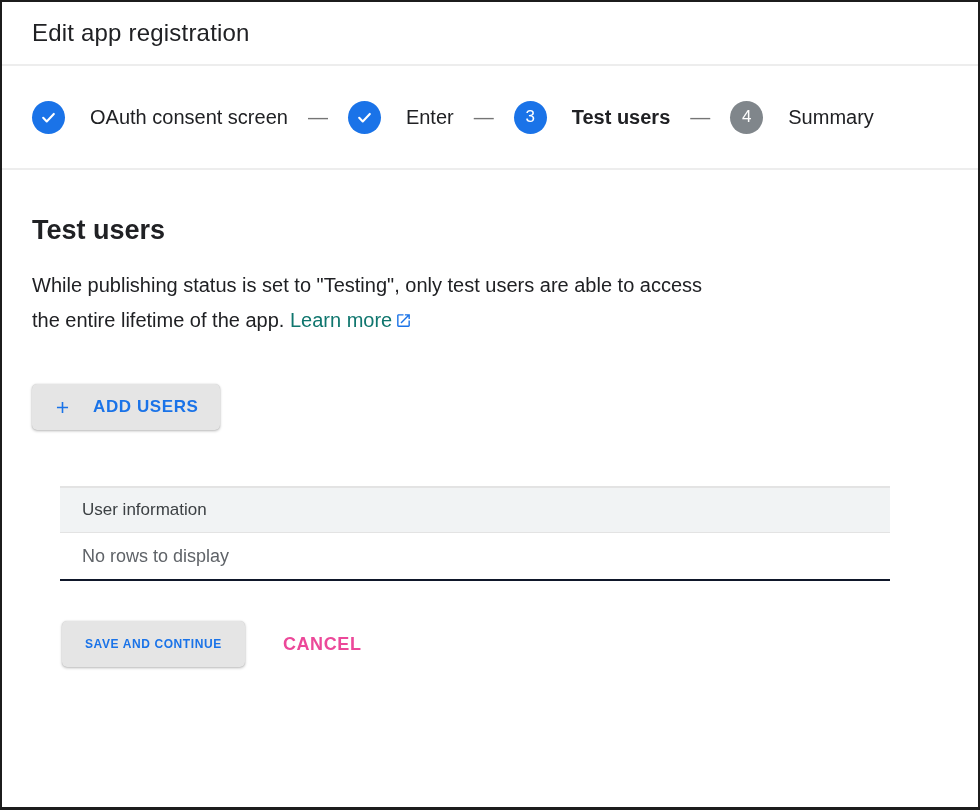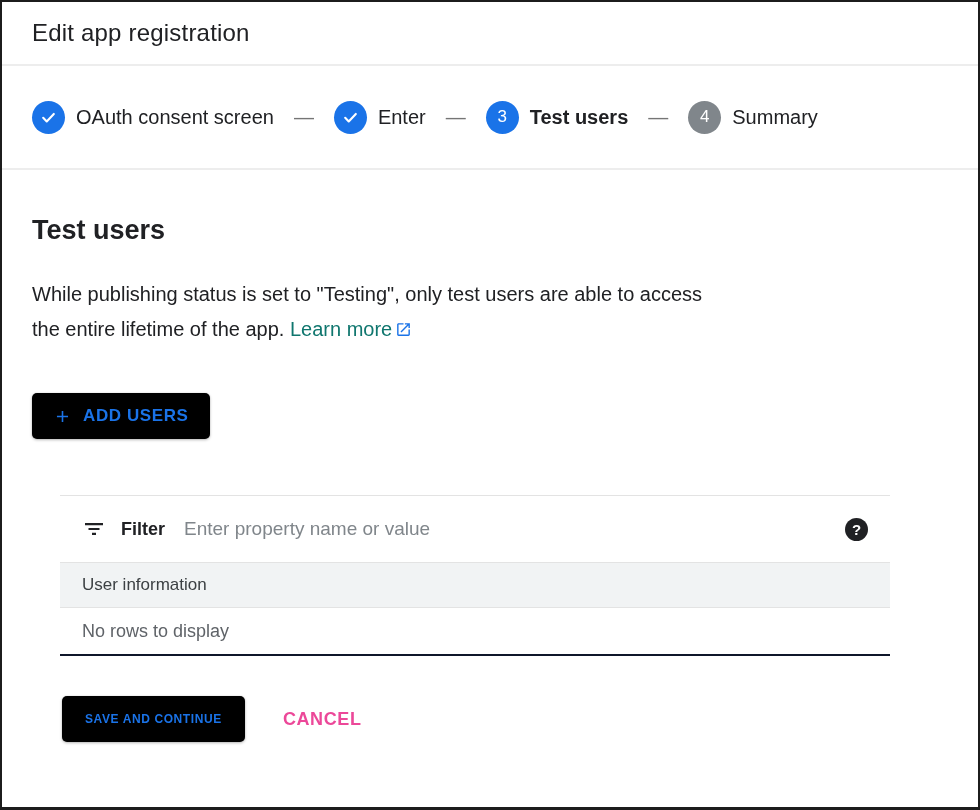--- a/index.html
+++ b/index.html
@@ -16,47 +16,47 @@
     height: 64px; display: flex; align-items: center;
     padding: 12px 30px; border-bottom: 2px solid #ededed;
   }
   .app-title { font-size: 24px; font-weight: 500; letter-spacing: .2px; }
 
   
   .stepper {
     height: 104px; display: flex; align-items: center;
     padding: 0 30px; gap: 20px; border-bottom: 2px solid #ededed;
   }
-  .step { display: flex; align-items: center; gap: 11px; cursor: pointer; justify-content: flex-end; }
+  .step { display: flex; align-items: center; gap: 25px; cursor: pointer; justify-content: flex-end; }
   .step-circle {
     width: 33px; height: 33px; border-radius: 50%; flex: 0 0 auto;
     display: flex; align-items: center; justify-content: center;
   }
   .step-circle.done, .step-circle.current { background: #1a73e8; }
   .step-circle.upcoming { background: #80868b; }
   .step-num { color: #fff; font-size: 17px; font-weight: 500; }
   .step-label { font-size: 20px; color: #202124; white-space: nowrap; }
   .step.current .step-label { font-weight: 700; }
   .step-sep { color: #757575; font-size: 20px; }
 
   
   .content { padding: 0 30px; }
   .section-heading { font-size: 27px; font-weight: 700; margin-top: 44px; line-height: 32px; }
   .description {
-    margin-top: 31px; font-size: 20px; line-height: 35px;
+    margin-top: 22px; font-size: 20px; line-height: 35px;
     max-width: 845px; color: #202124;
   }
   .desc-block { display: block; }
   .learn-more { color: #0f766e; cursor: pointer; text-align: center; }
   .ext-icon { display: inline-block; vertical-align: -2px; margin-left: 3px; }
 
   .raised-btn {
     display: inline-flex; align-items: center; justify-content: center;
-    height: 46px; padding: 0 21px; gap: 11px;
-    background: #000000; border: none; border-radius: 5px;
+    height: 46px; padding: 0 21px; gap: 21px;
+    background: #e5e5e5; border: none; border-radius: 5px;
     box-shadow: 0 1px 3px rgba(0,0,0,.28), 0 0 1px rgba(0,0,0,.18);
     color: #1a73e8; font-family: inherit;
     font-size: 17px; font-weight: 700; letter-spacing: .6px;
     cursor: pointer;
   }
   .add-users-btn { margin-top: 44px; }
 
   
   .panel { width: 830px; margin: 56px 0 0 28px; border-top: 1px solid #e3e3e3; }
   .filter-row { height: 66px; display: flex; align-items: center; padding: 0 22px; gap: 15px; }
@@ -157,32 +157,20 @@
       <svg width="19" height="19" viewBox="0 0 24 24" fill="#1a73e8">
           <path d="M19 13h-6v6h-2v-6H5v-2h6V5h2v6h6v2z"></path>
         </svg>
     </span>
     <span>ADD USERS</span>
   </button>
 
   
   <div class="panel">
 
-    <div class="filter-row">
-      <span style="display:inline-flex;">
-        <svg width="24" height="24" viewBox="0 0 24 24" fill="#202124">
-            <path d="M10 18h4v-2.2h-4V18zM3 6v2.2h18V6H3zm3.5 7.1h11V10.9h-11v2.2z"></path>
-          </svg>
-      </span>
-      <span class="filter-label">Filter</span>
-      <input class="filter-input" type="text" placeholder="Enter property name or value" style="">
-      <button class="help-btn">
-        <span>?</span>
-      </button>
-    </div>
 
     <div class="table-header">
       <span>User information</span>
     </div>
 
     <div class="table-empty">
       <span>No rows to display</span>
     </div>
 
   </div>

